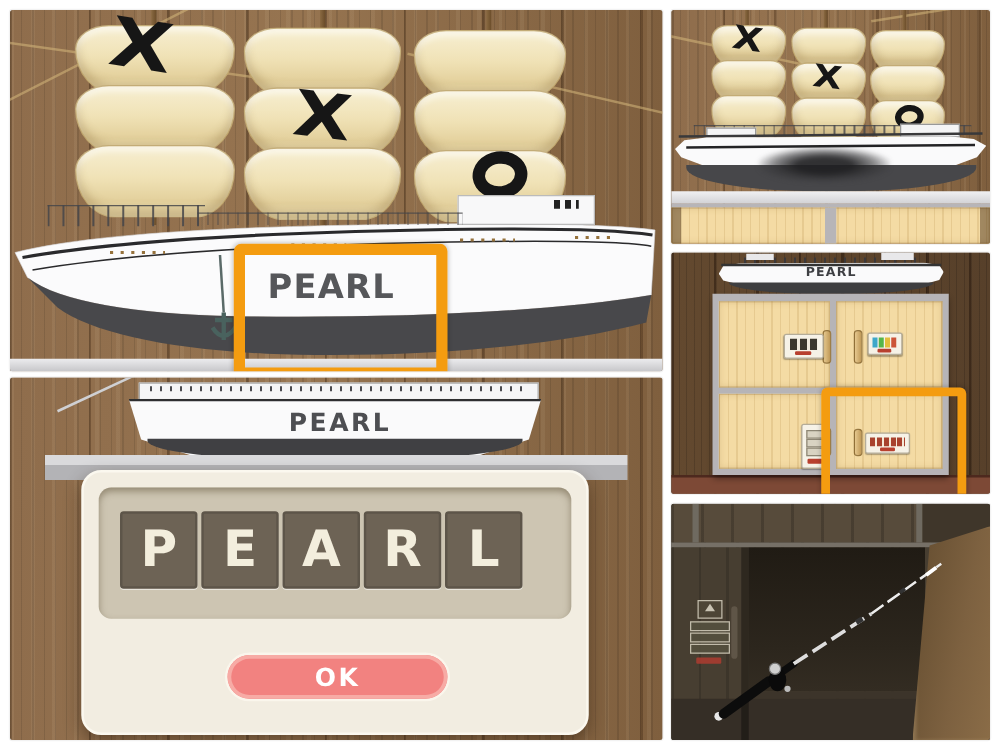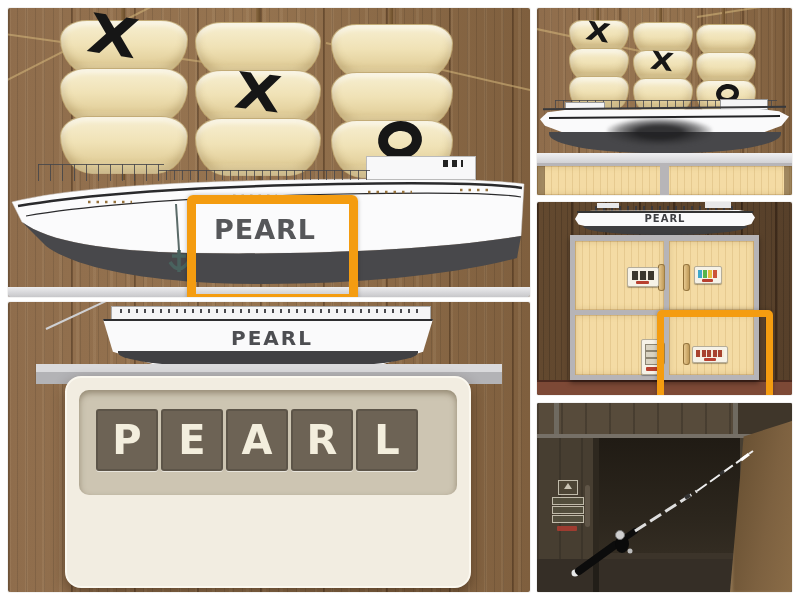--- a/index.html
+++ b/index.html
@@ -116,20 +116,21 @@
 
   <div class="dlg" style="left:57px;top:74px;width:402px;height:208px;">
     <div class="recess" style="left:12px;top:12px;width:378px;height:105px;"></div>
   </div>
   <div class="tile" style="left:88px;top:107px;">P</div>
   <div class="tile" style="left:153px;top:107px;">E</div>
   <div class="tile" style="left:218px;top:107px;">A</div>
   <div class="tile" style="left:283px;top:107px;">R</div>
   <div class="tile" style="left:348px;top:107px;">L</div>
 
+  <div class="okbtn" style="left:174px;top:222px;width:176px;height:35px;">OK</div>
 </div>
 
 <div class="panel wood-sm" style="left:537px;top:8px;width:255px;height:187px;">
   <div class="rope" style="left:-10px;top:18px;width:120px;transform:rotate(12deg);"></div>
   <div class="rope" style="left:160px;top:8px;width:110px;transform:rotate(-9deg);"></div>
   <div class="mast" style="left:59px;top:0;width:3px;height:103px;"></div>
   <div class="mast" style="left:122px;top:0;width:3px;height:103px;"></div>
   <div class="mast" style="left:185px;top:0;width:3px;height:103px;"></div>
 
   <div class="sail" style="left:32px;top:12px;width:58px;height:30px;"></div>

